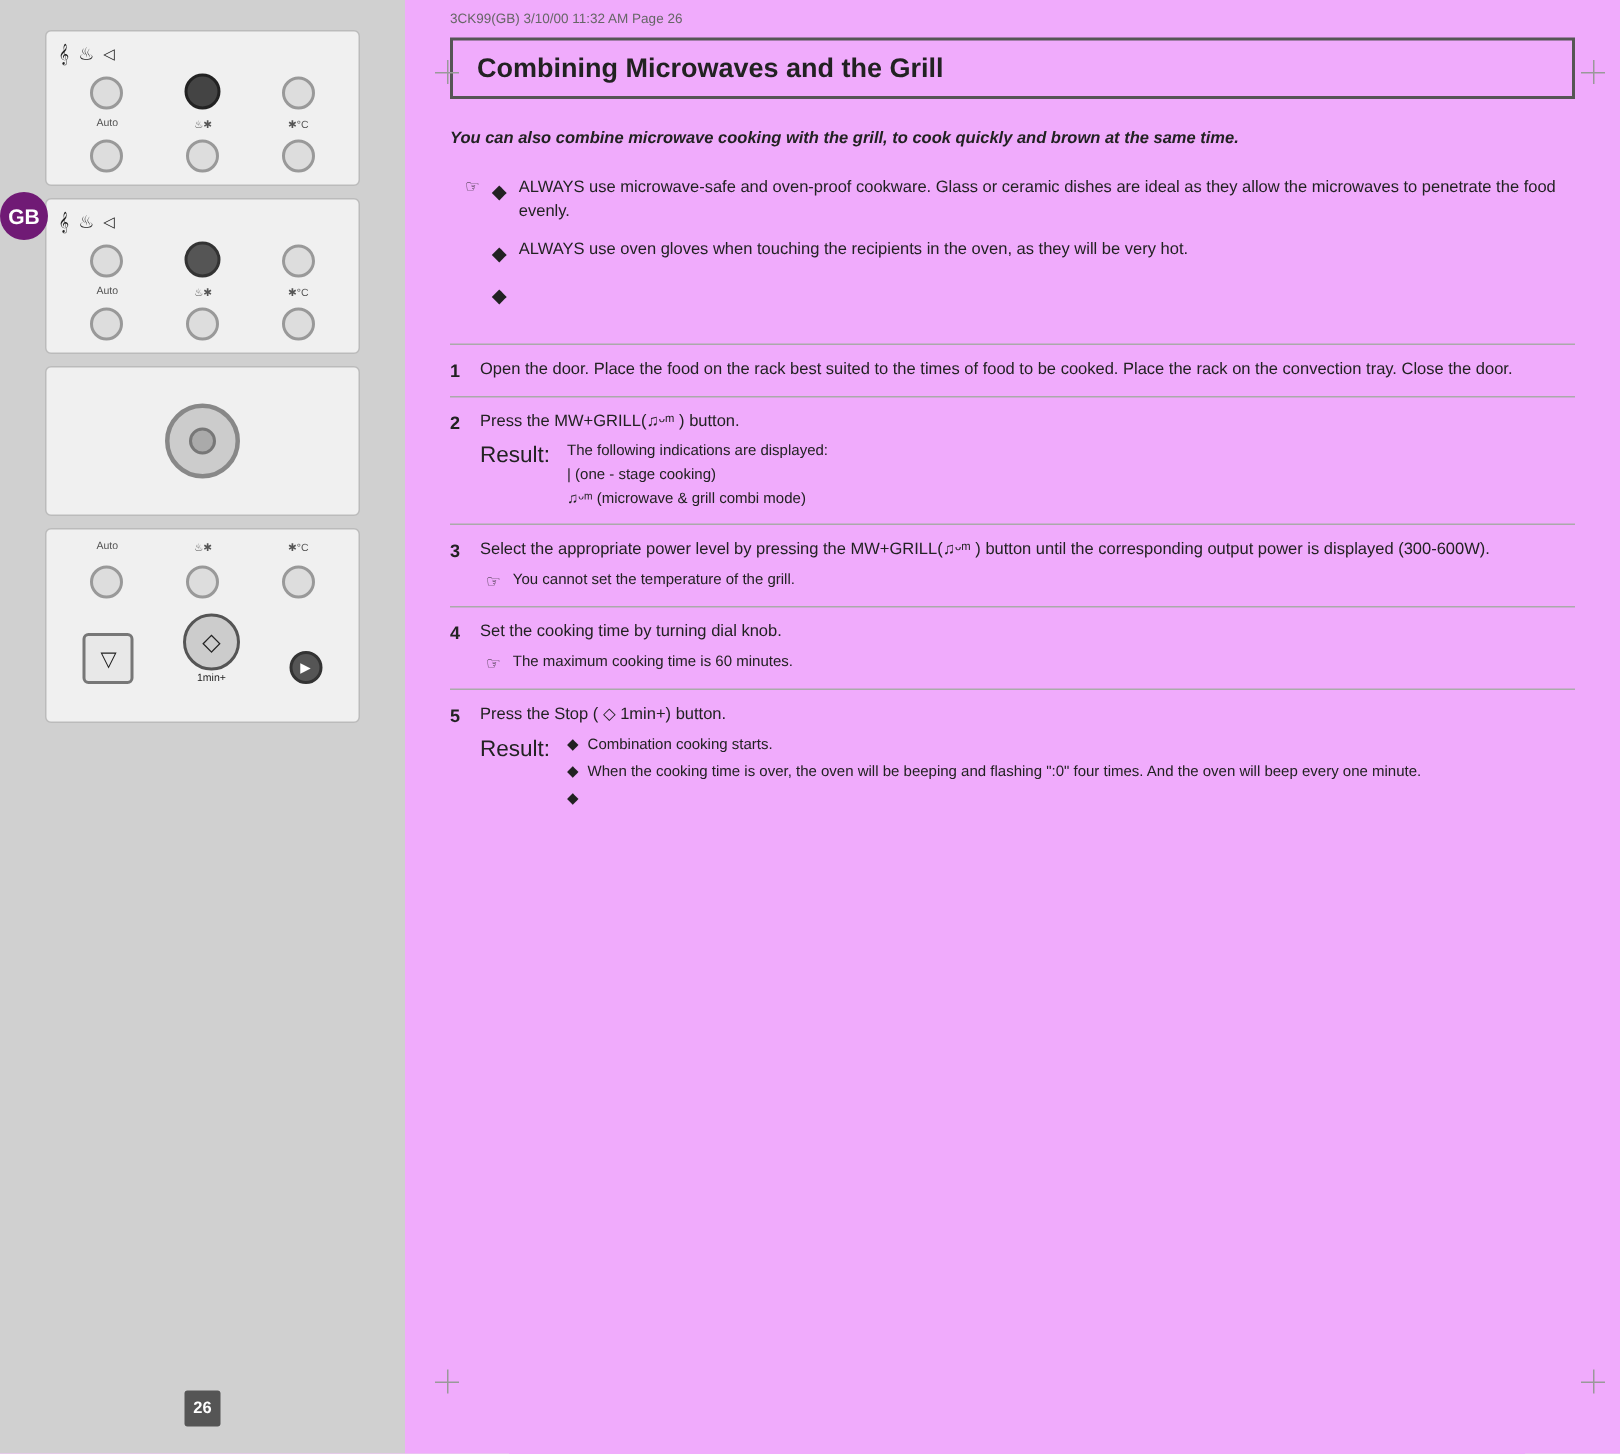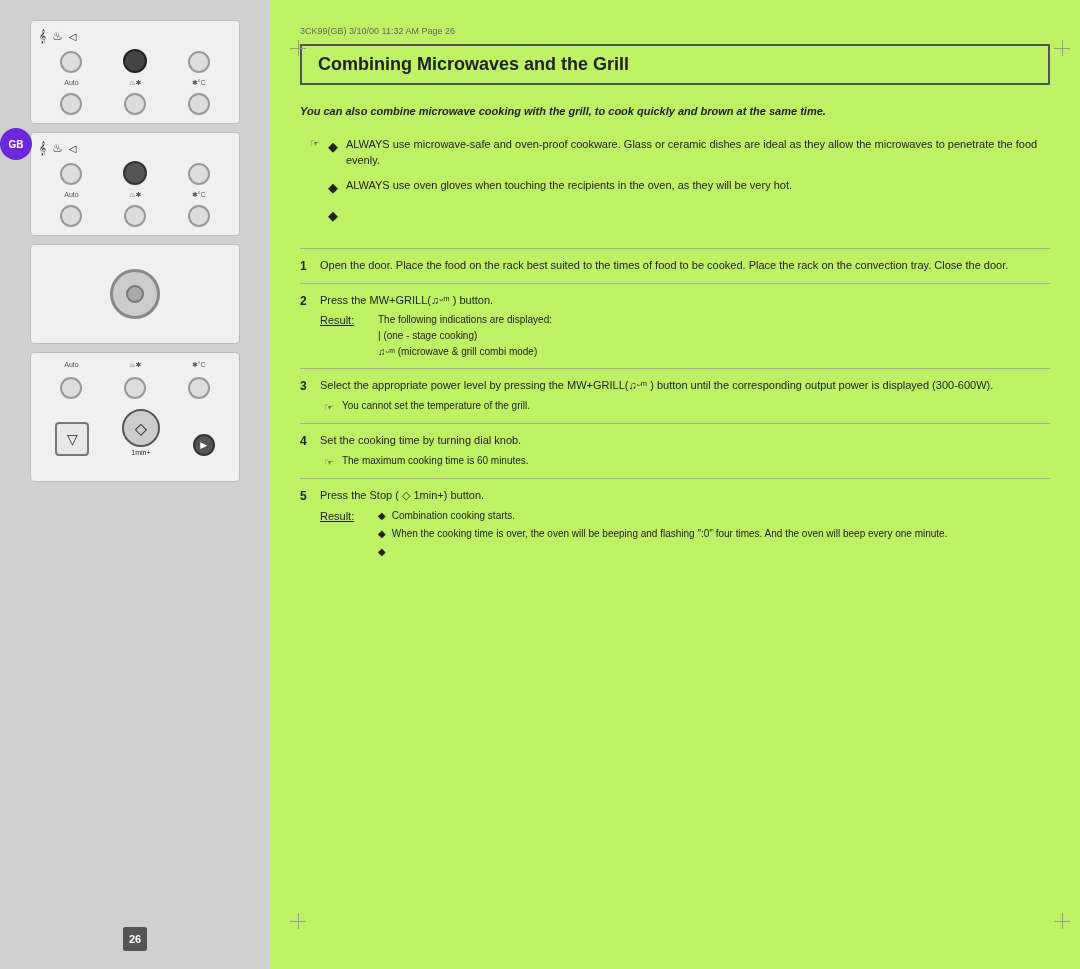--- a/index.html
+++ b/index.html
@@ -25,27 +25,27 @@
       padding-top: 10px;
       position: relative;
     }
 
     .gb-badge {
       position: absolute;
       top: 128px;
       left: 0;
       width: 32px;
       height: 32px;
-      background: #6d28d9;
+      background: #701a75;
       border-radius: 50%;
       display: flex;
       align-items: center;
       justify-content: center;
       color: white;
-      font-size: 10px;
+      font-size: 14px;
       font-weight: bold;
       z-index: 10;
       text-align: right;
     }
 
     
     .panel-group {
       width: 210px;
       margin-top: 10px;
       display: flex;
@@ -146,22 +146,22 @@
       align-items: center;
       justify-content: center;
       font-size: 11px;
       font-weight: bold;
       border-radius: 2px;
     }
 
     
     .main-content {
       flex: 1;
-      background: #bef264;
-      padding: 26px 30px;
+      background: #f0abfc;
+      padding: 7px 30px;
       overflow: hidden;
     }
 
     
     .title-box {
       border: 2px solid #555;
       padding: 8px 16px;
       margin-bottom: 18px;
       display: inline-block;
       width: 100%;
@@ -241,22 +241,21 @@
       font-size: 10px;
     }
 
     .result-row {
       display: flex;
       align-items: flex-start;
       margin-top: 4px;
     }
 
     .result-label {
-      font-size: 11px;
-      text-decoration: underline;
+      font-size: 15px;
       margin-right: 10px;
       min-width: 48px;
       flex-shrink: 0;
     }
 
     .result-content {
       font-size: 10px;
       line-height: 1.6;
     }
 

